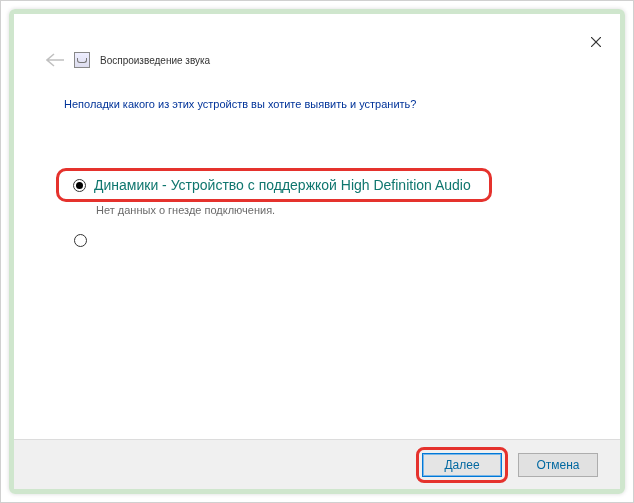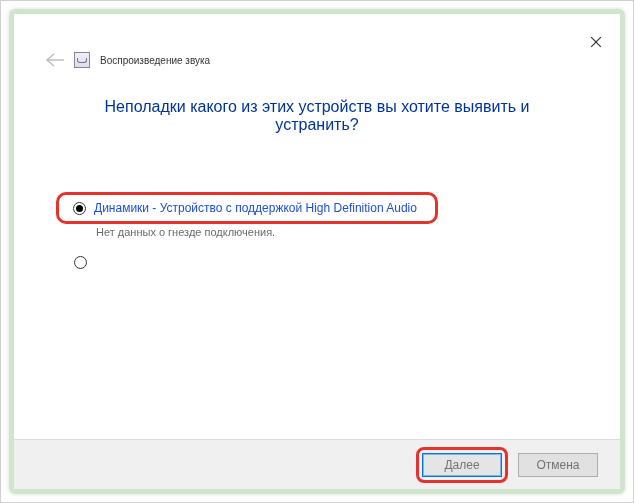--- a/index.html
+++ b/index.html
@@ -49,44 +49,43 @@
     display: flex; align-items: center; justify-content: center;
   }
   .title-icon::after {
     content: ""; display: block;
     width: 8px; height: 4px;
     border: 1px solid #777; border-top: none; border-radius: 0 0 3px 3px;
   }
   .title-text { font-size: 10px; color: #333; }
   .heading {
     color: #003399;
-    font-size: 16px;
+    font-size: 11px;
     font-weight: 400;
     padding: 30px 50px 0 50px;
-    text-align: center;
   }
   .options {
     padding: 58px 50px 0 50px;
   }
   .option-wrap { margin-bottom: 14px; }
   .radio-row {
     display: flex; align-items: center; gap: 8px;
     padding: 4px 10px;
   }
   .radio {
     width: 13px; height: 13px;
     border: 1px solid #333; border-radius: 50%;
     display: flex; align-items: center; justify-content: center;
     flex-shrink: 0;
   }
   .radio.checked::after {
     content: ""; width: 7px; height: 7px;
     background: #000; border-radius: 50%;
   }
-  .radio-label { font-size: 12px; color: #1d4ed8; }
+  .radio-label { font-size: 14px; color: #0f766e; }
   .option-sub {
     color: #6a6a6a; font-size: 11px;
     padding: 2px 0 0 32px;
   }
   .highlight-red {
     border: 3px solid #e5322d;
     border-radius: 10px;
     padding: 2px 8px 2px 4px;
     display: inline-flex;
     margin-left: -8px;
@@ -101,21 +100,21 @@
     justify-content: flex-end;
     align-items: center;
     gap: 10px;
     padding-right: 22px;
   }
   .btn {
     min-width: 80px; height: 24px;
     background: #e1e1e1;
     border: 1px solid #adadad;
     font-size: 12px;
-    color: #737373;
+    color: #0369a1;
     display: flex; align-items: center; justify-content: center;
     cursor: pointer;
   }
   .btn.primary {
     background: #e5e5e5;
     border: 1px solid #0078d7;
     box-shadow: inset 0 0 0 1px #7ab7e8;
   }
   .btn-wrap-highlight {
     border: 3px solid #e5322d;

